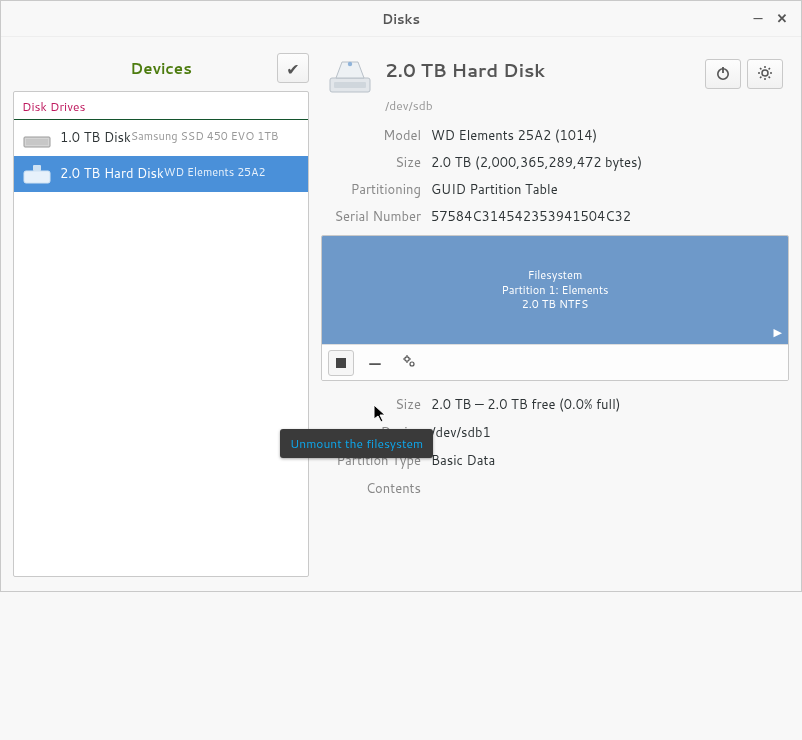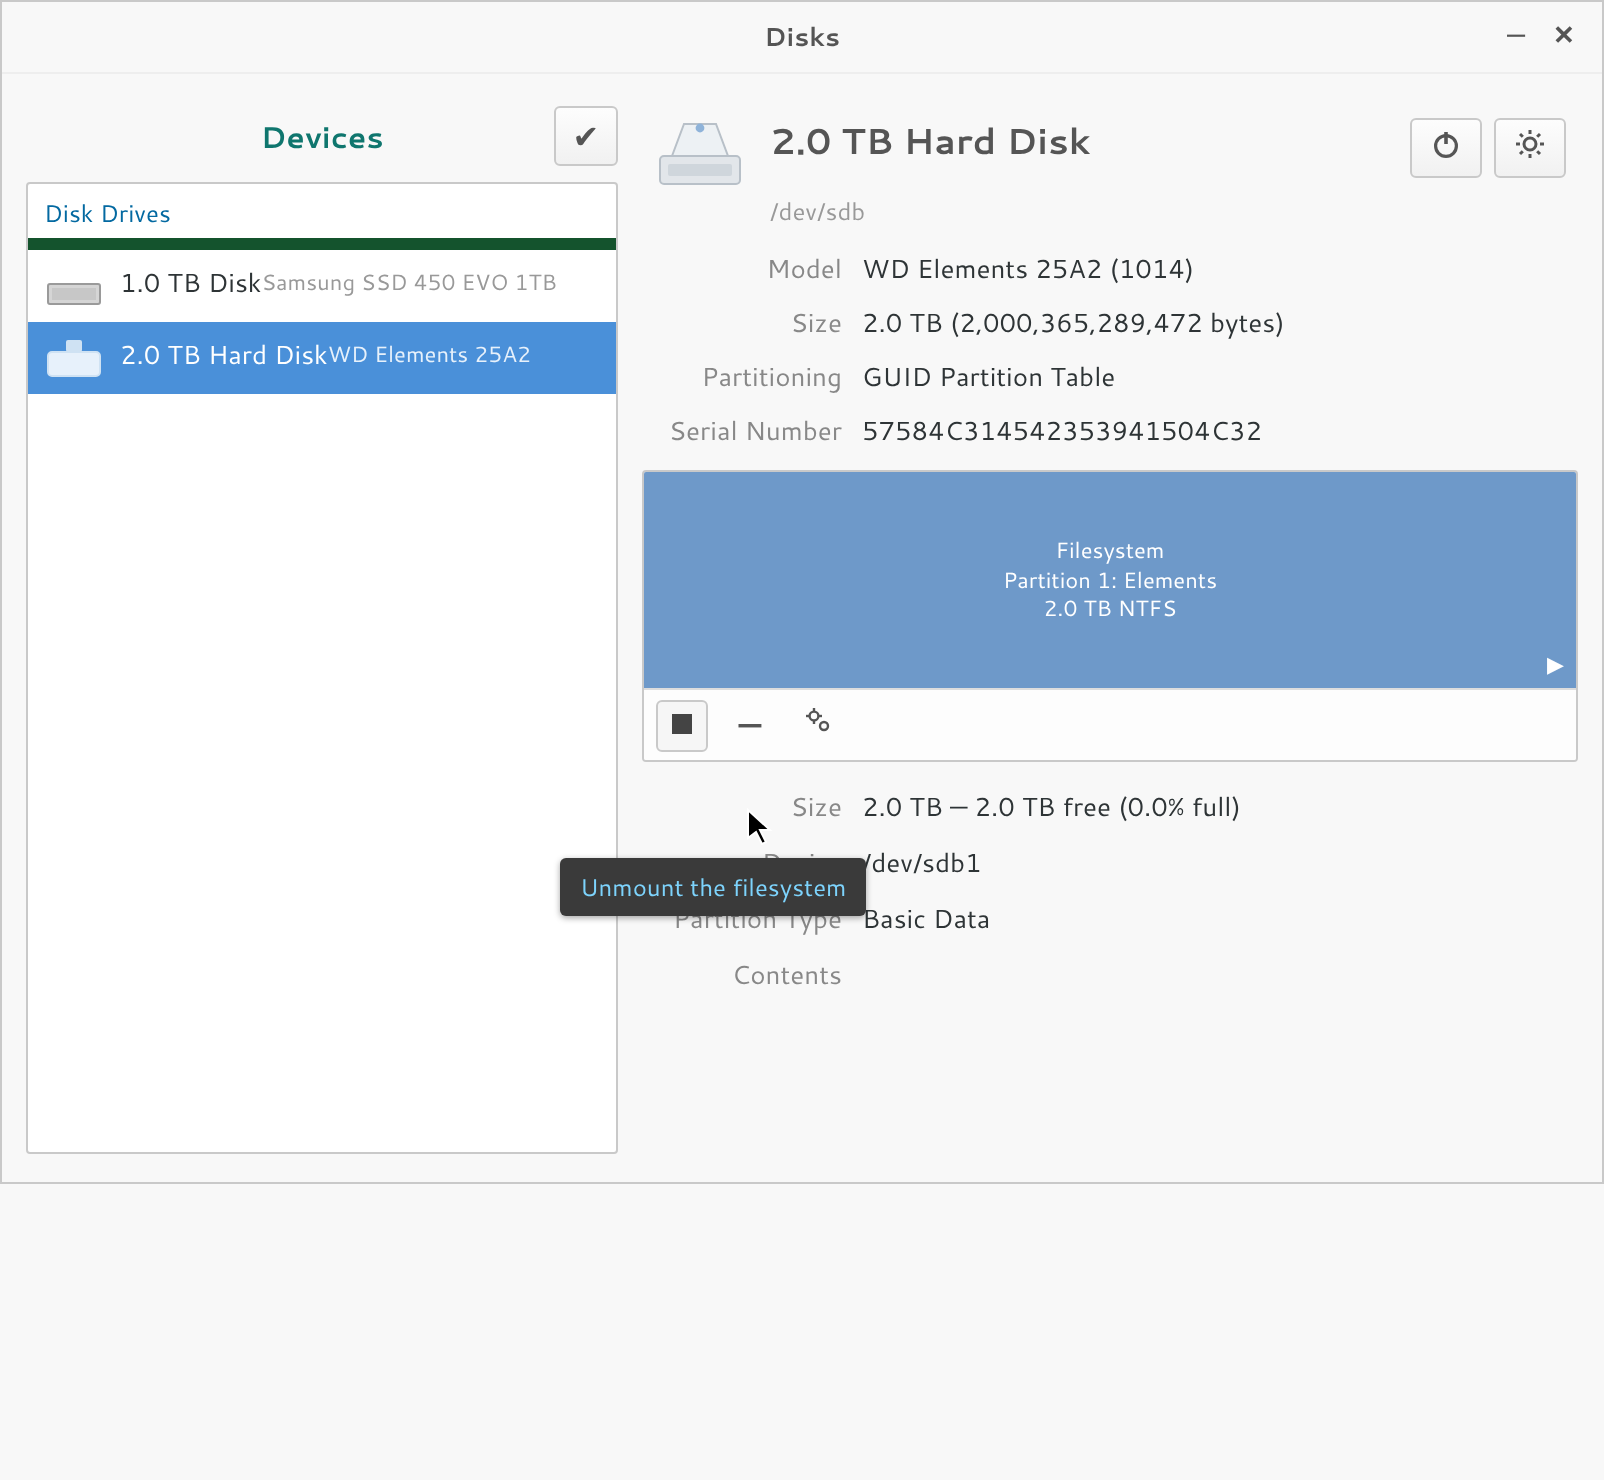--- a/index.html
+++ b/index.html
@@ -63,21 +63,21 @@
     display: flex;
     align-items: center;
     height: 40px;
     padding-bottom: 6px;
   }
   .left-header .hdr-title {
     flex: 1;
     text-align: center;
     font-weight: bold;
     font-size: 15px;
-    color: #0f766e;
+    color: #4d7c0f;
   }
   .autoclear-btn {
     width: 32px; height: 30px;
     border: 1px solid #c9c9c9;
     border-radius: 3px;
     background: linear-gradient(#fdfdfd,#f1f1f1);
     display: flex; align-items: center; justify-content: center;
     color: #555;
     cursor: pointer;
   }
@@ -85,23 +85,23 @@
     flex: 1;
     border: 1px solid #c9c9c9;
     border-radius: 2px;
     background: #fff;
     overflow: hidden;
     display: flex;
     flex-direction: column;
   }
   .section-label {
     font-size: 12px;
-    color: #0369a1;
+    color: #be185d;
     padding: 6px 8px 4px 8px;
-    border-bottom: 6px solid #14532d;
+    border-bottom: 1px solid #14532d;
   }
   .device-row {
     display: flex;
     align-items: center;
     padding: 5px 8px;
     gap: 8px;
     cursor: pointer;
   }
   .device-row.selected {
     background: #4a90d9;
@@ -204,21 +204,21 @@
     cursor: pointer;
   }
   .tool-btn.framed {
     border-color: #c9c9c9;
     background: #f6f6f6;
   }
 
   .tooltip {
     position: absolute;
     background: #3a3a3a;
-    color: #7dd3fc;
+    color: #0ea5e9;
     font-size: 12px;
     padding: 6px 10px;
     border-radius: 3px;
     white-space: nowrap;
     box-shadow: 0 1px 3px rgba(0,0,0,.35);
     z-index: 50;
   }
   .cursor {
     position: absolute;
     z-index: 60;

